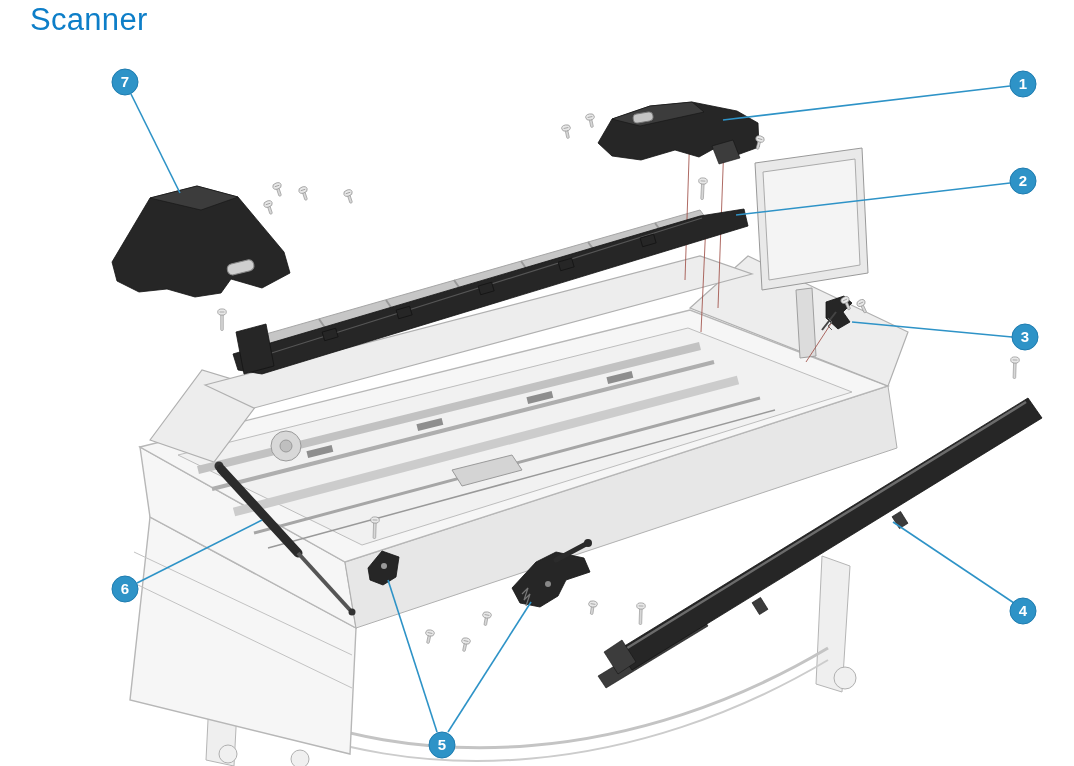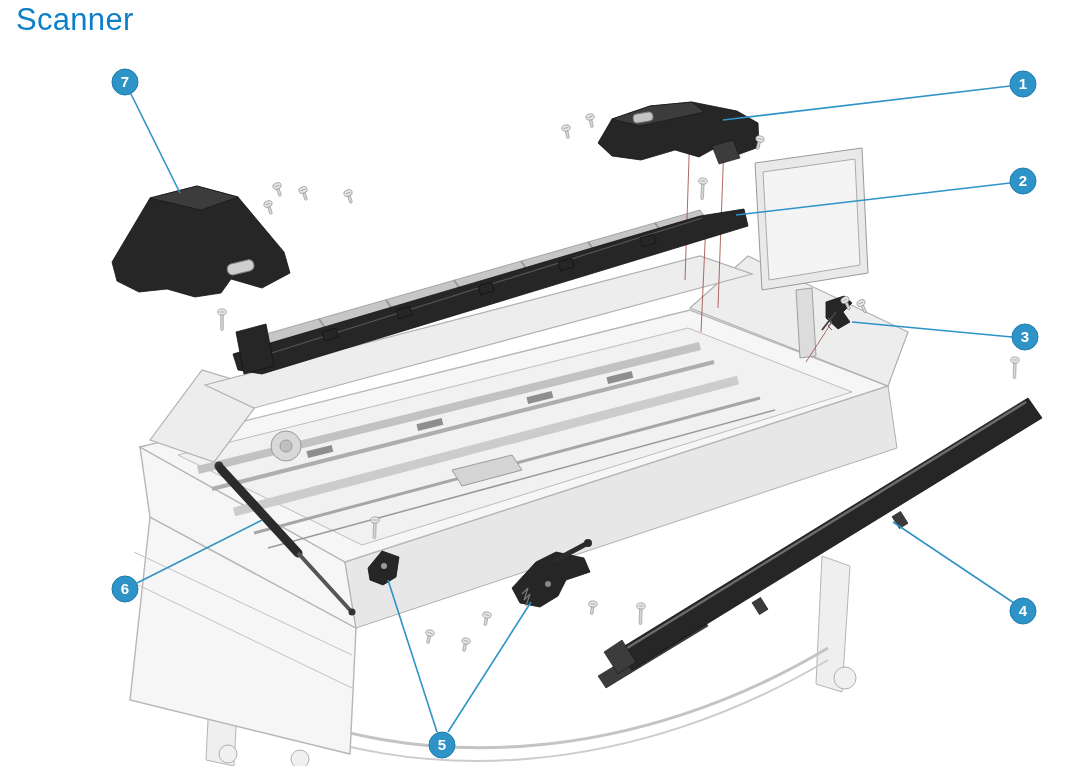--- a/index.html
+++ b/index.html
@@ -1,18 +1,18 @@
 <!DOCTYPE html>
 <html style="--title: #0d7ec8; --callout_fill: #2e93c7; --callout_text: #ffffff; --leader_line: #2e93c7; --part_dark: #262626; --body_outline: #b7b7b7;"><head>
 <meta charset="utf-8">
 <style>
   html,body{margin:0;padding:0;background:#ffffff;}
   body{width:1074px;height:766px;overflow:hidden;font-family:"Liberation Sans",sans-serif;}
   .stage{position:relative;width:1074px;height:766px;background:#fff;}
-  .title{position:absolute;left:16px;top:2px;font-size:31px;font-weight:400;letter-spacing:.3px;color:var(--title,#0d7ec8);}
+  .title{position:absolute;left:30px;top:2px;font-size:31px;font-weight:400;letter-spacing:.3px;color:var(--title,#0d7ec8);}
   .stage svg{position:absolute;left:0;top:0;}
   
   .outline{fill:#f6f6f6;stroke:var(--body_outline,#b7b7b7);stroke-width:1.4;}
   .outline2{fill:#ededed;stroke:#b0b0b0;stroke-width:1.2;}
   .bay{fill:#f1f1f1;stroke:#bdbdbd;stroke-width:1;}
   .band{fill:#c6c6c6;stroke:#a5a5a5;stroke-width:1;}
   .rib{stroke:#9a9a9a;stroke-width:2;}
   .dark{fill:var(--part_dark,#262626);stroke:#141414;stroke-width:.8;}
   .dark2{fill:#3c3c3c;stroke:#141414;stroke-width:.6;}
   .leader{stroke:var(--leader_line,#2e93c7);stroke-width:1.6;fill:none;}

